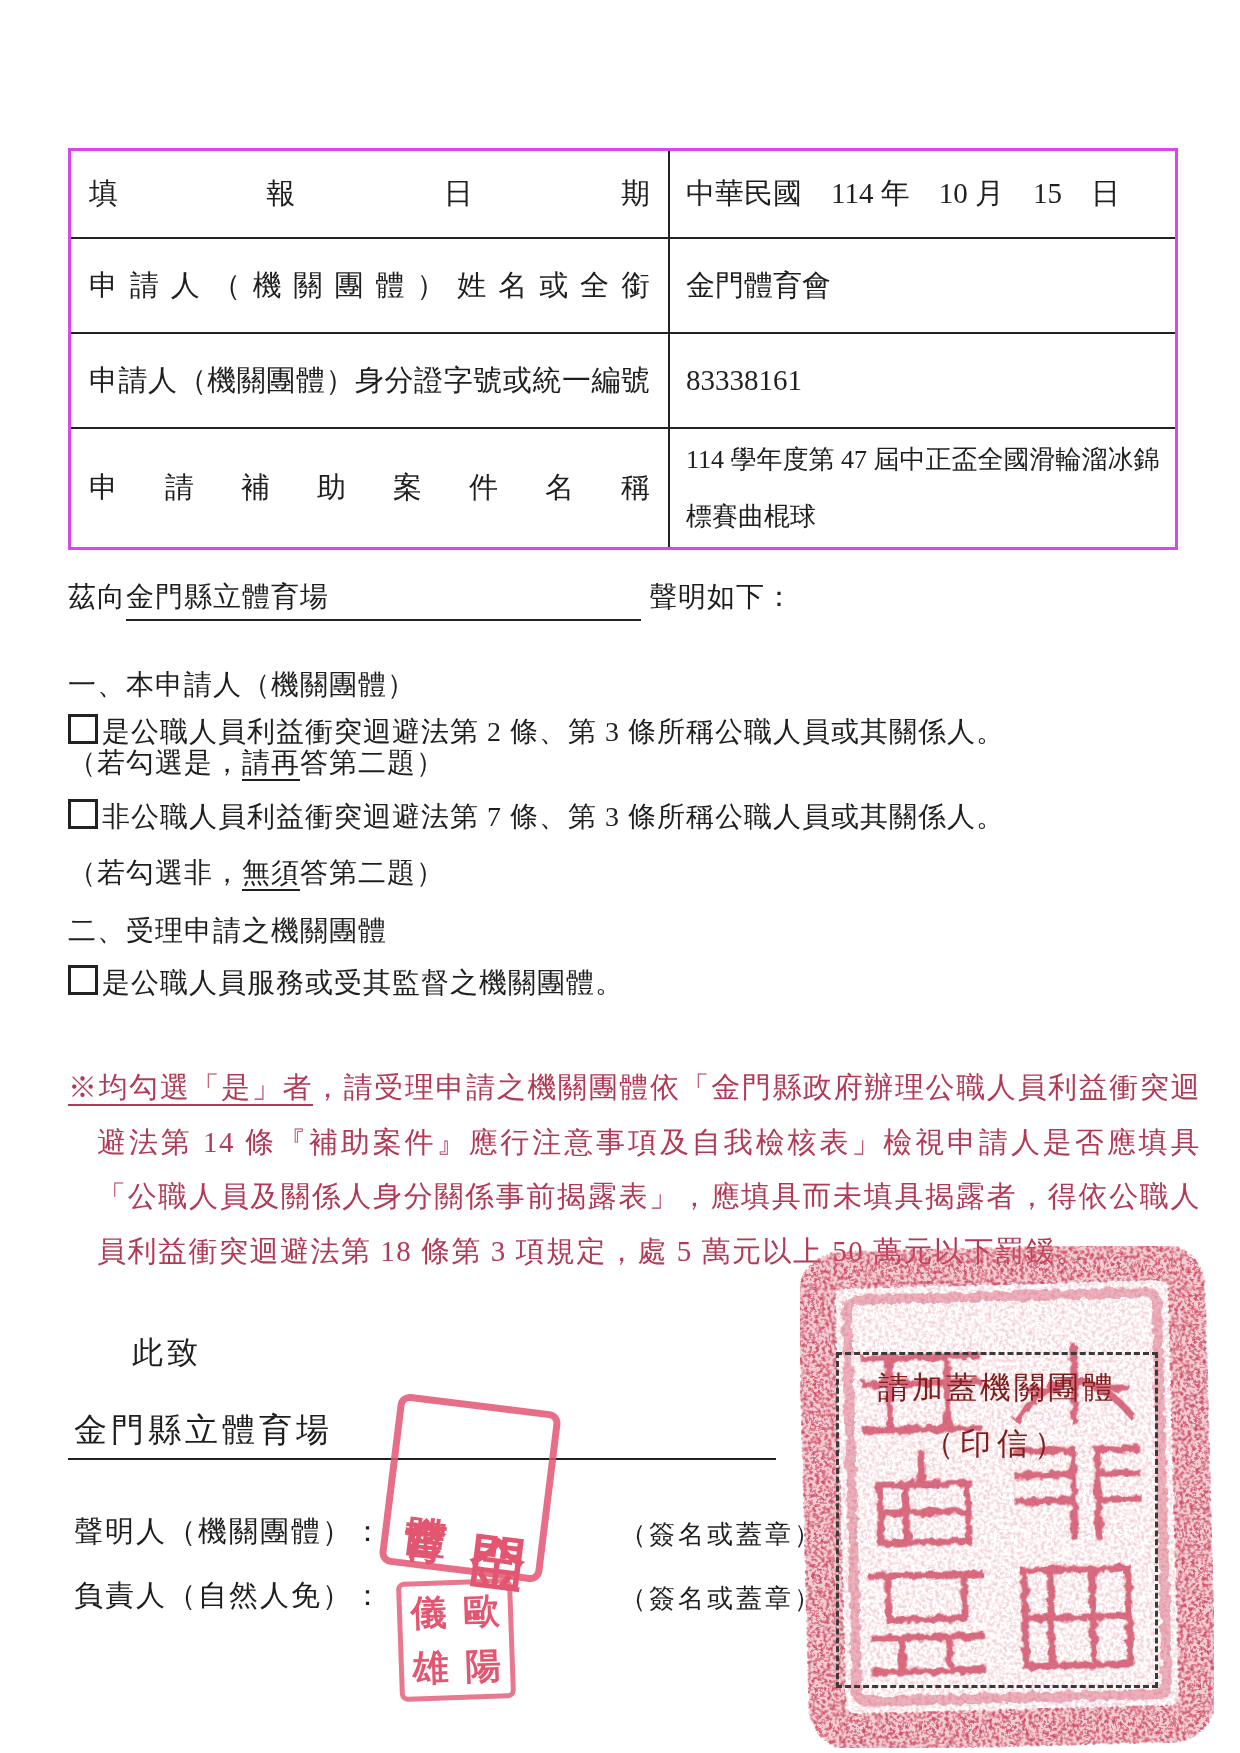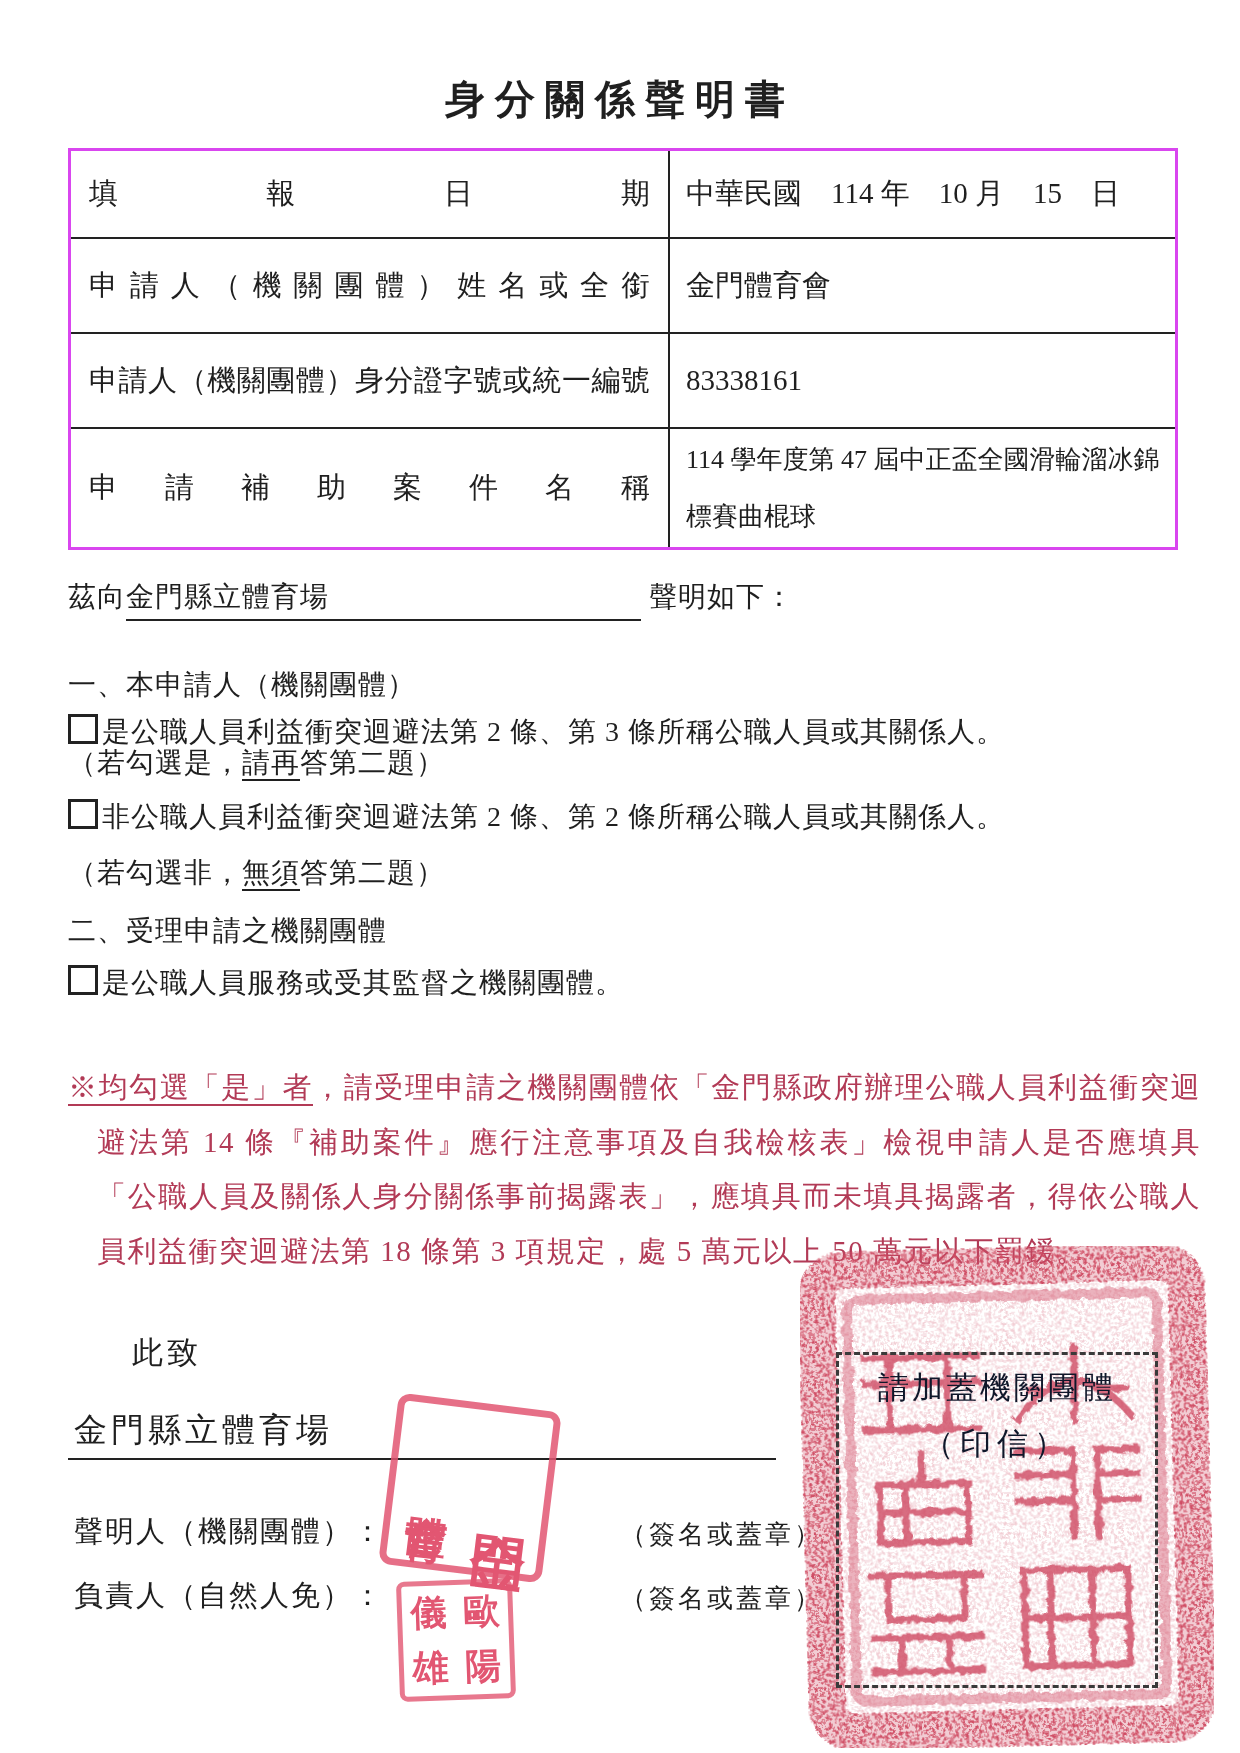--- a/index.html
+++ b/index.html
@@ -62,31 +62,30 @@
     border:5px solid rgba(226,86,114,.8); border-radius:8px;
     transform:rotate(-2deg); z-index:2;
     display:grid; grid-template-columns:1fr 1fr; grid-template-rows:1fr 1fr;
     color:#e25672; font-weight:700;
   }
   .name-stamp span{display:flex; align-items:center; justify-content:center; font-size:36px;}
   .imprint{position:absolute; left:800px; top:1246px; width:414px; height:502px; z-index:1;}
   .seal-box{
     position:absolute; left:836px; top:1352px; width:322px; height:336px;
     border:3px dashed #3a3a3a; z-index:3; box-sizing:border-box;
-    text-align:center; color:#0f172a;
+    text-align:center; color:#7f1d1d;
   }
   .seal-box .b1{margin-top:12px; font-size:31px; letter-spacing:3px;}
   .seal-box .b2{margin-top:14px; font-size:31px; letter-spacing:6px;}
 </style>
 </head>
 <body>
 
 <div class="doc">
 
-  <div class="title">身分關係聲明書</div>
 
   <div class="reg-table">
     <div class="cell l">
         <span class="just">填報日期</span>
       </div>
     <div class="cell r">中華民國　114 年　10 月　15　日</div>
     <div class="cell l row2">
         <span class="just">申請人（機關團體）姓名或全銜</span>
       </div>
     <div class="cell r row2">金門體育會</div>
@@ -111,21 +110,21 @@
 
   <div class="line" style="top:713px;">
     <span class="cb"></span><span>是公職人員利益衝突迴避法第 2 條、第 3 條所稱公職人員或其關係人。</span>
   </div>
 
   <div class="line" style="top:744px;">
     <span>（若勾選是，</span><span class="em-u">請再</span><span>答第二題）</span>
   </div>
 
   <div class="line" style="top:798px;">
-    <span class="cb"></span><span>非公職人員利益衝突迴避法第 2 條、第 2 條所稱公職人員或其關係人。</span>
+    <span class="cb"></span><span>非公職人員利益衝突迴避法第 7 條、第 3 條所稱公職人員或其關係人。</span>
   </div>
 
   <div class="line" style="top:854px;">
     <span>（若勾選非，</span><span class="em-u">無須</span><span>答第二題）</span>
   </div>
 
   <div class="line" style="top:912px;">二、受理申請之機關團體</div>
 
   <div class="line" style="top:964px;">
     <span class="cb"></span><span>是公職人員服務或受其監督之機關團體。</span>

